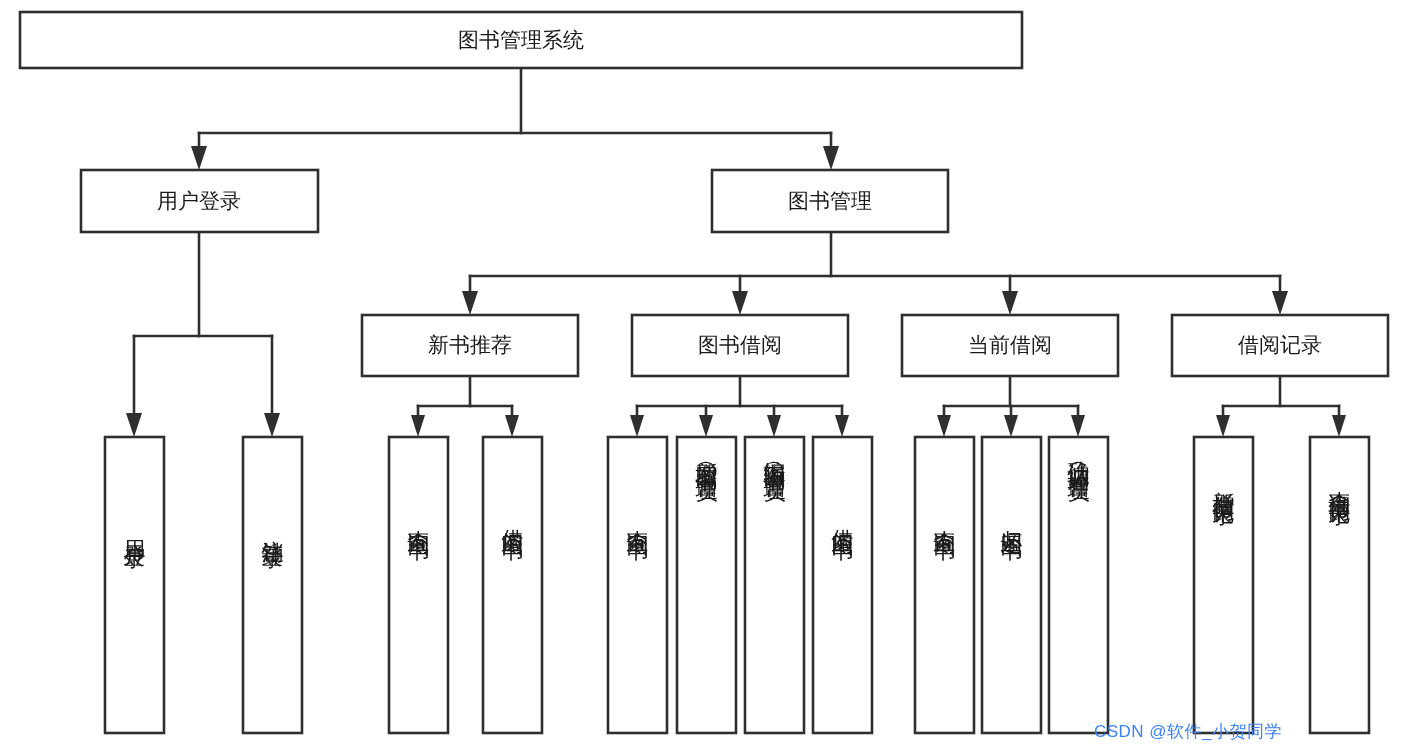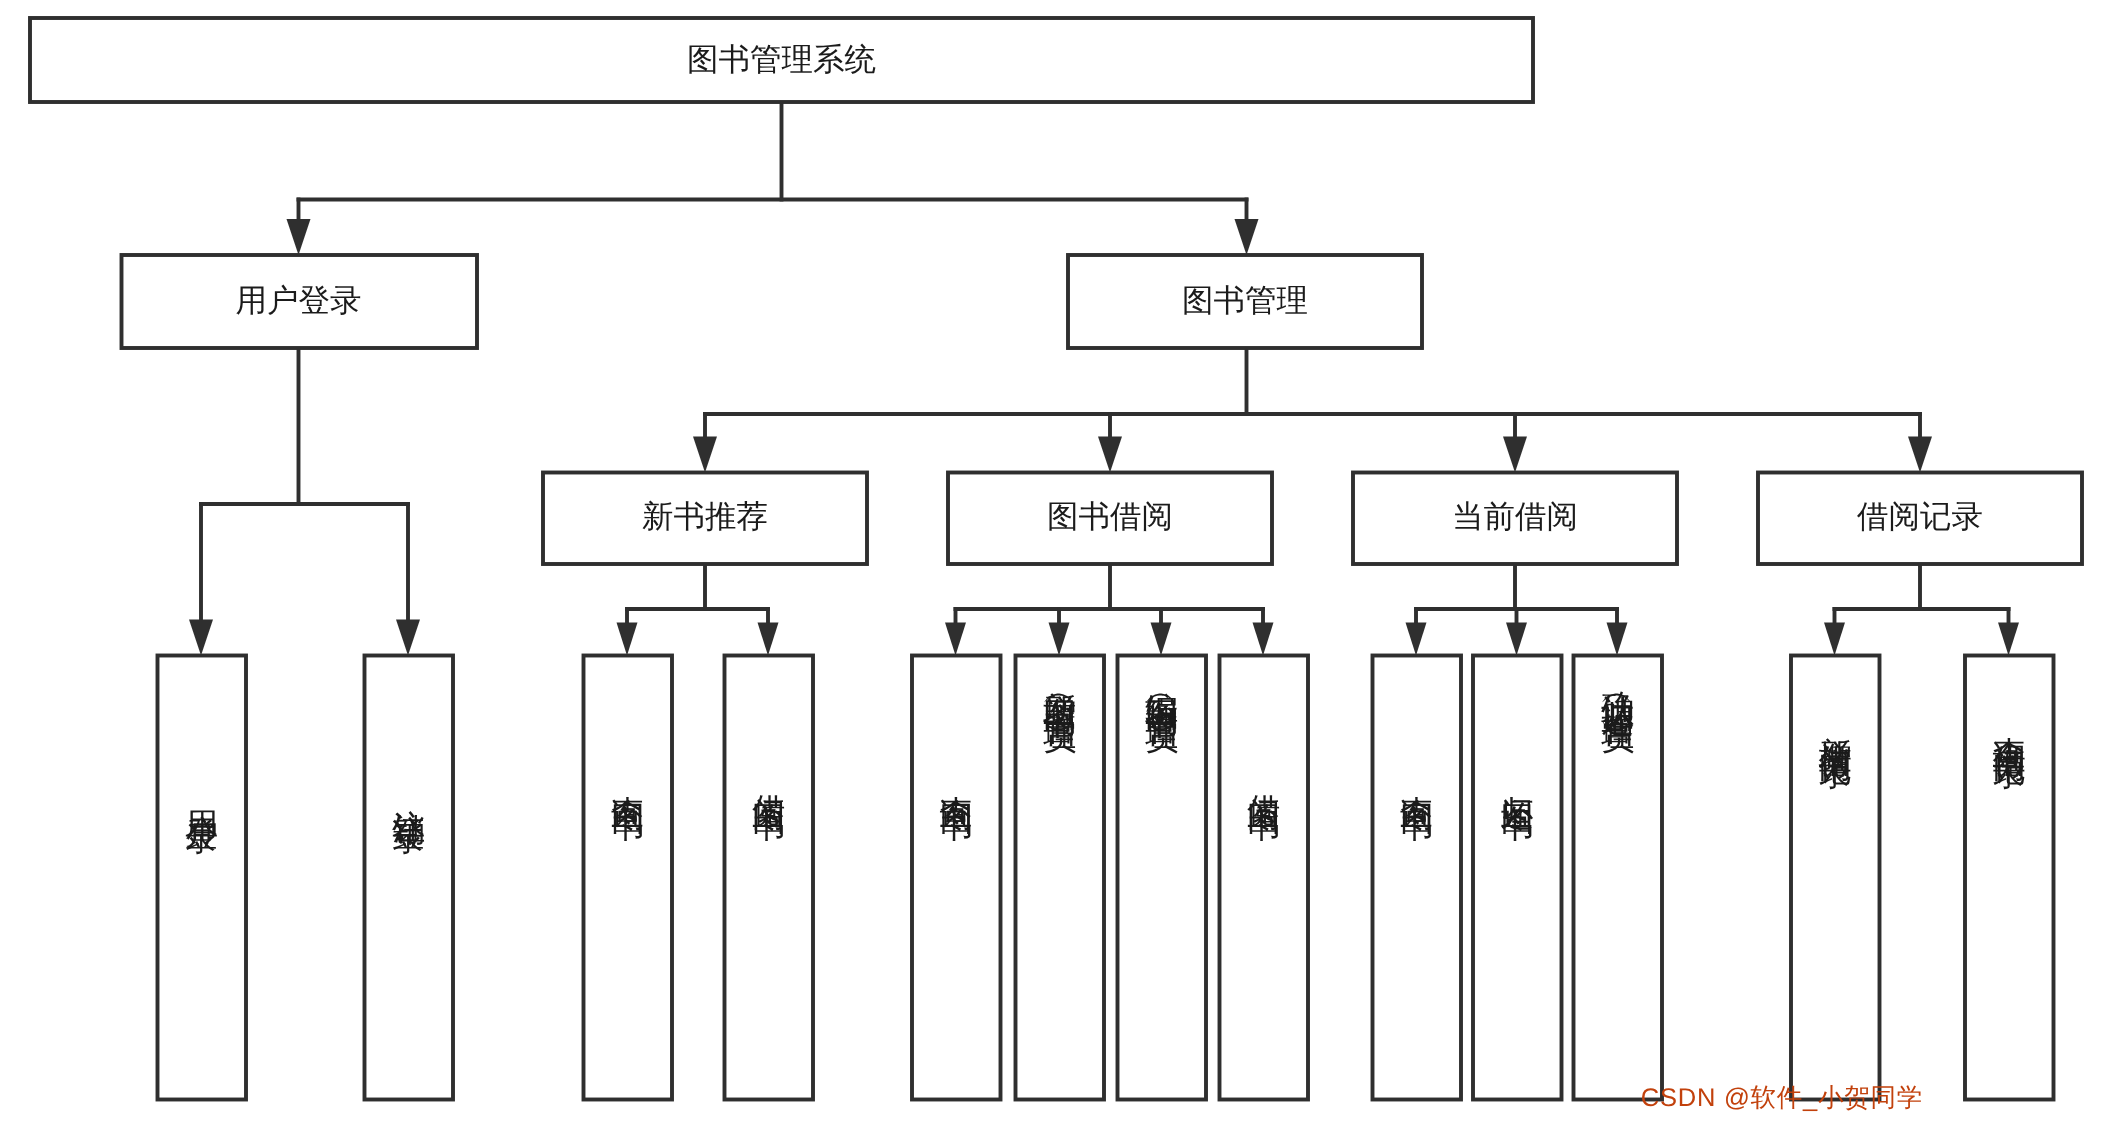--- a/index.html
+++ b/index.html
@@ -64,21 +64,21 @@
     letter-spacing: 3px;
     color: #1b1b1b;
     white-space: nowrap;
   }
   .watermark {
     position: absolute;
     right: 8px;
     bottom: 4px;
     font-family: "Liberation Sans", "DejaVu Sans", sans-serif;
     font-size: 17px;
-    color: #c2410c;
+    color: #3b82f6;
     letter-spacing: 0.5px;
     user-select: none;
   }
 </style>
 </head>
 <body>
 
 <div id="diagram-root">
 
   <svg id="tree-svg" viewBox="0 0 1405 747">

